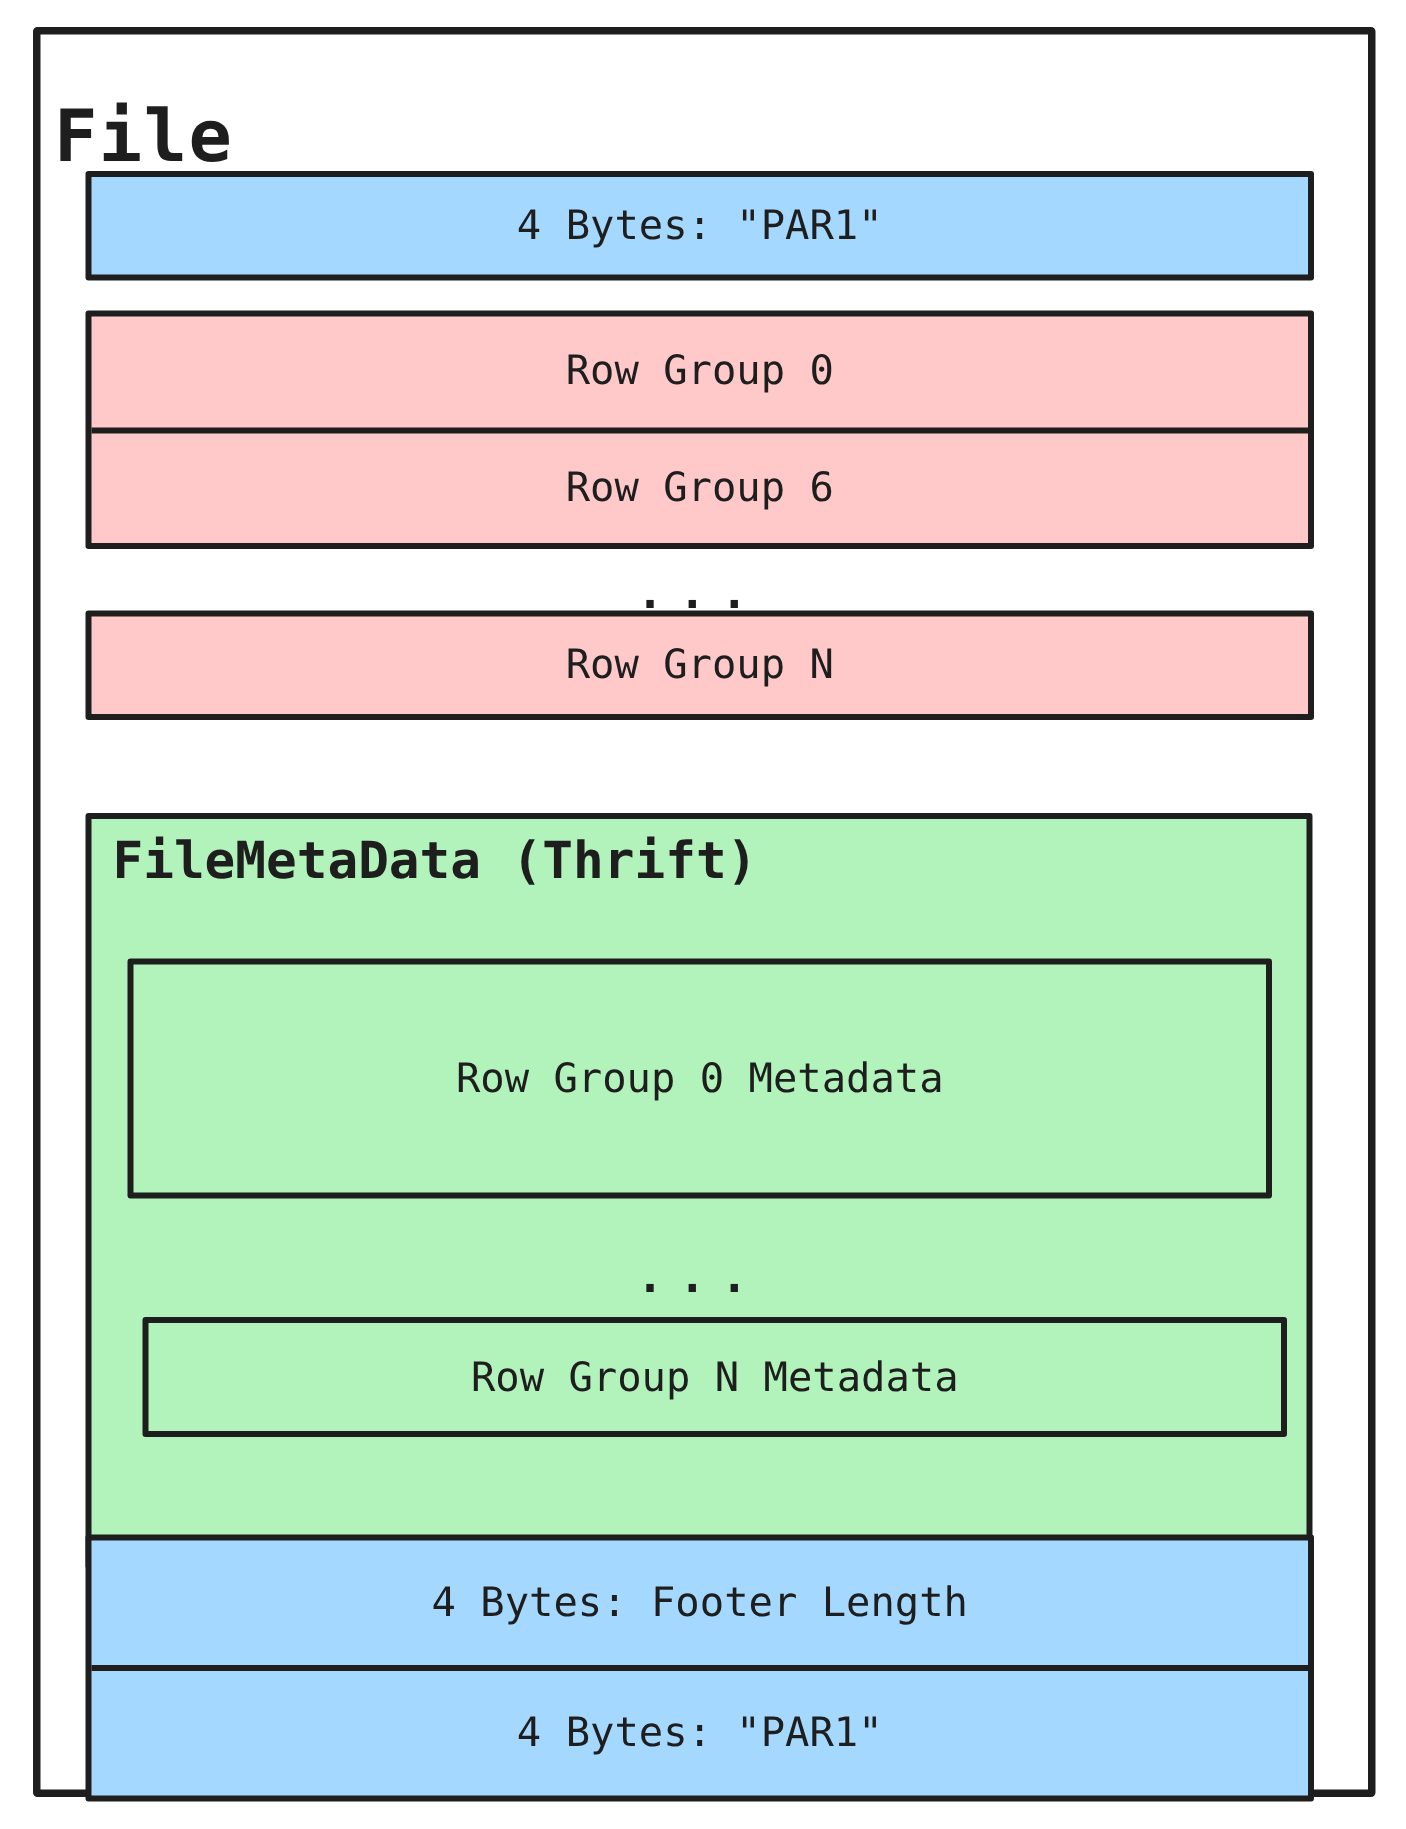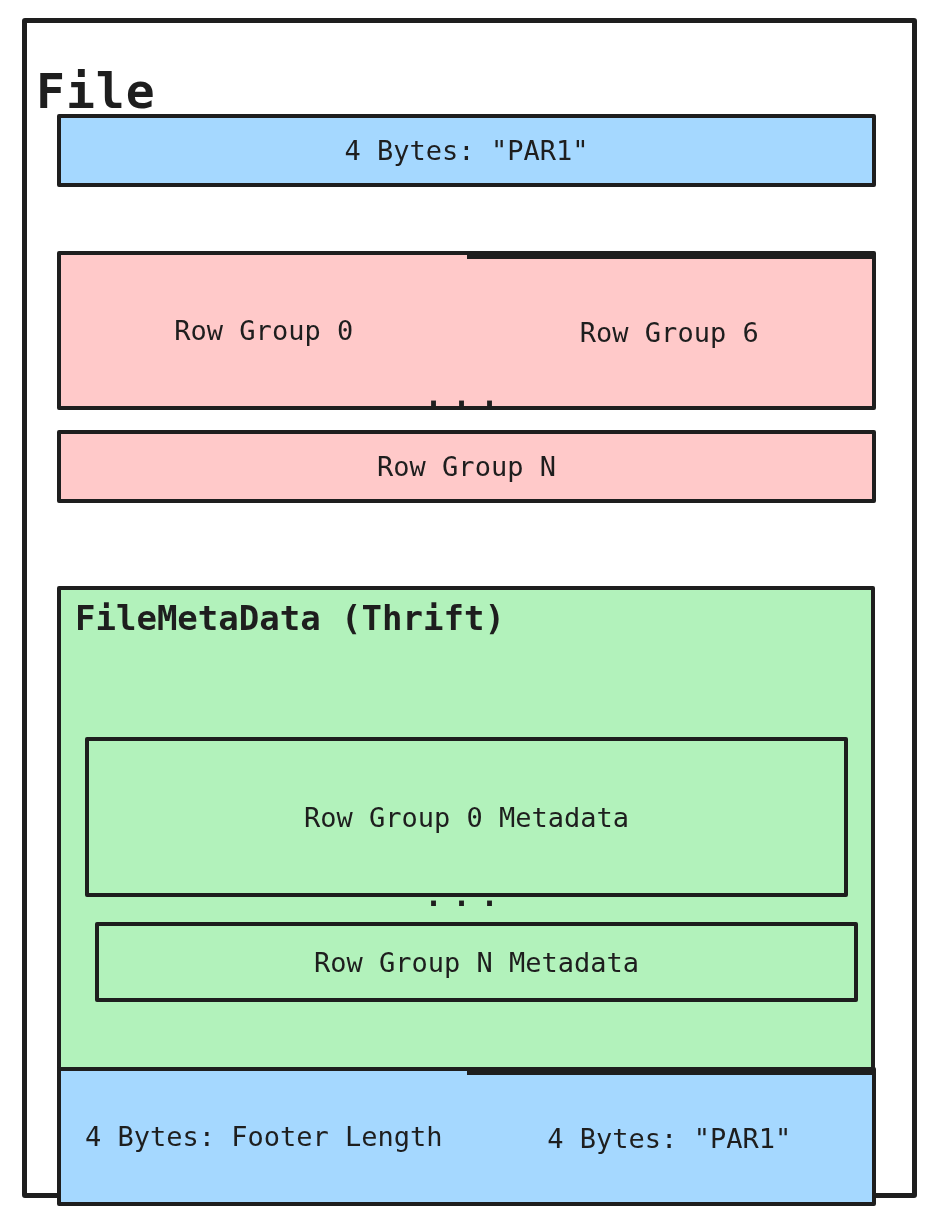--- a/index.html
+++ b/index.html
@@ -50,22 +50,21 @@
   }
   .blue  { background: var(--blue); }
   .pink  { background: var(--pink); }
 
   
   .stack {
     position: absolute;
     border: 4px solid var(--stroke);
     border-radius: 2px;
     display: flex;
-    flex-direction: row;
-    margin-top: 44px;
+    flex-direction: column;
   }
   .stack .cell {
     flex: 1;
     display: flex;
     align-items: center;
     justify-content: center;
     font-size: 27px;
     white-space: pre;
   }
   .stack .cell + .cell { border-top: 4px solid var(--stroke); }
@@ -78,34 +77,34 @@
     font-size: 30px;
     font-weight: bold;
     letter-spacing: 10px;
     line-height: 1;
   }
 
   
   .pos-header     { left: 30px; top: 91px;  width: 819px; height: 73px; }
   .pos-rowgroups  { left: 30px; top: 184px; width: 819px; height: 159px; }
   .pos-dots1      { left: 30px; top: 355px; width: 819px; height: 36px; }
-  .pos-rowgroupn  { left: 30px; top: 407px; width: 819px; height: 73px; }
+  .pos-rowgroupn  { left: 30px; top: 384px; width: 819px; height: 73px; }
   .pos-metadata   { left: 30px; top: 519px; width: 818px; height: 504px; }
-  .pos-footer     { left: 30px; top: 1000px; width: 819px; height: 139px; }
+  .pos-footer     { left: 30px; top: 1000px; width: 819px; height: 178px; }
 
   
   .meta-box { background: var(--green); }
   .meta-title {
     position: absolute;
     left: 14px; top: 8px;
     font-size: 34px;
     font-weight: bold;
     white-space: pre;
   }
-  .pos-meta-items { left: 24px; top: 103px;  width: 763px; height: 160px; background: var(--green); }
+  .pos-meta-items { left: 24px; top: 93px;  width: 763px; height: 160px; background: var(--green); }
   .pos-dots2      { left: 24px; top: 288px; width: 763px; height: 36px; }
   .pos-meta-n     { left: 34px; top: 332px; width: 763px; height: 80px; background: var(--green); }
 </style>
 </head>
 <body>
 
 <div class="canvas">
 
   <div class="file-box">
 

